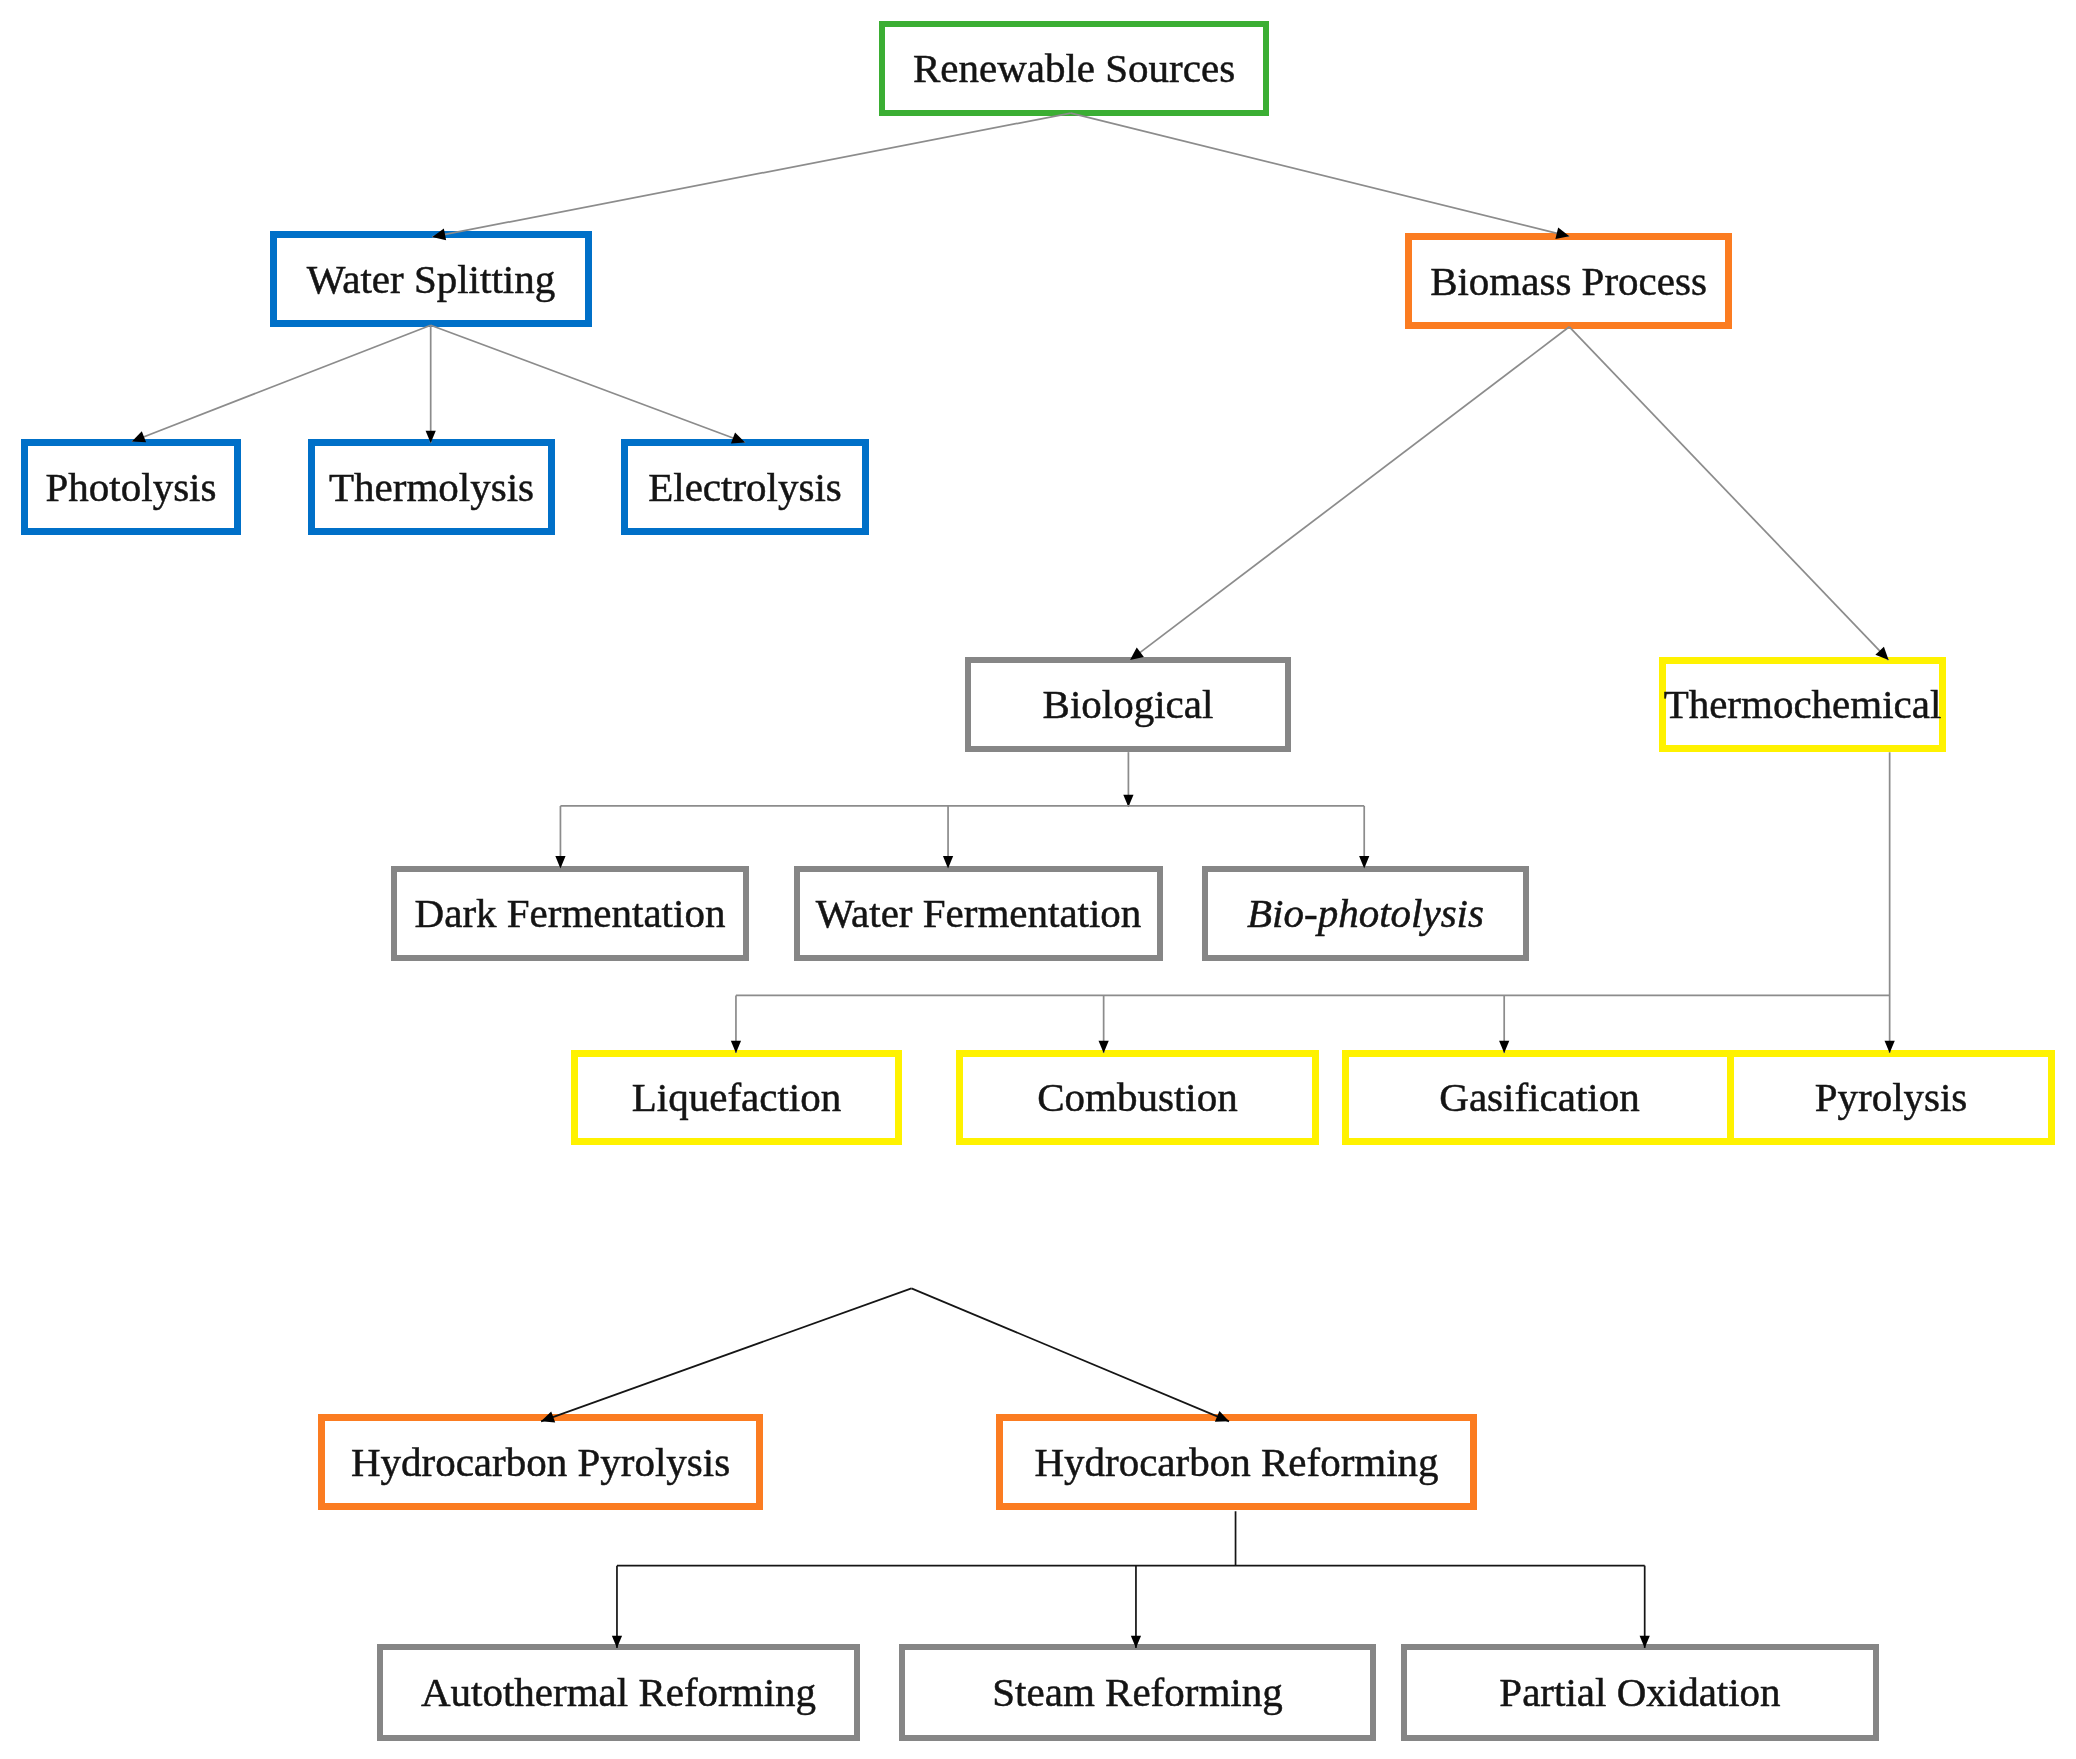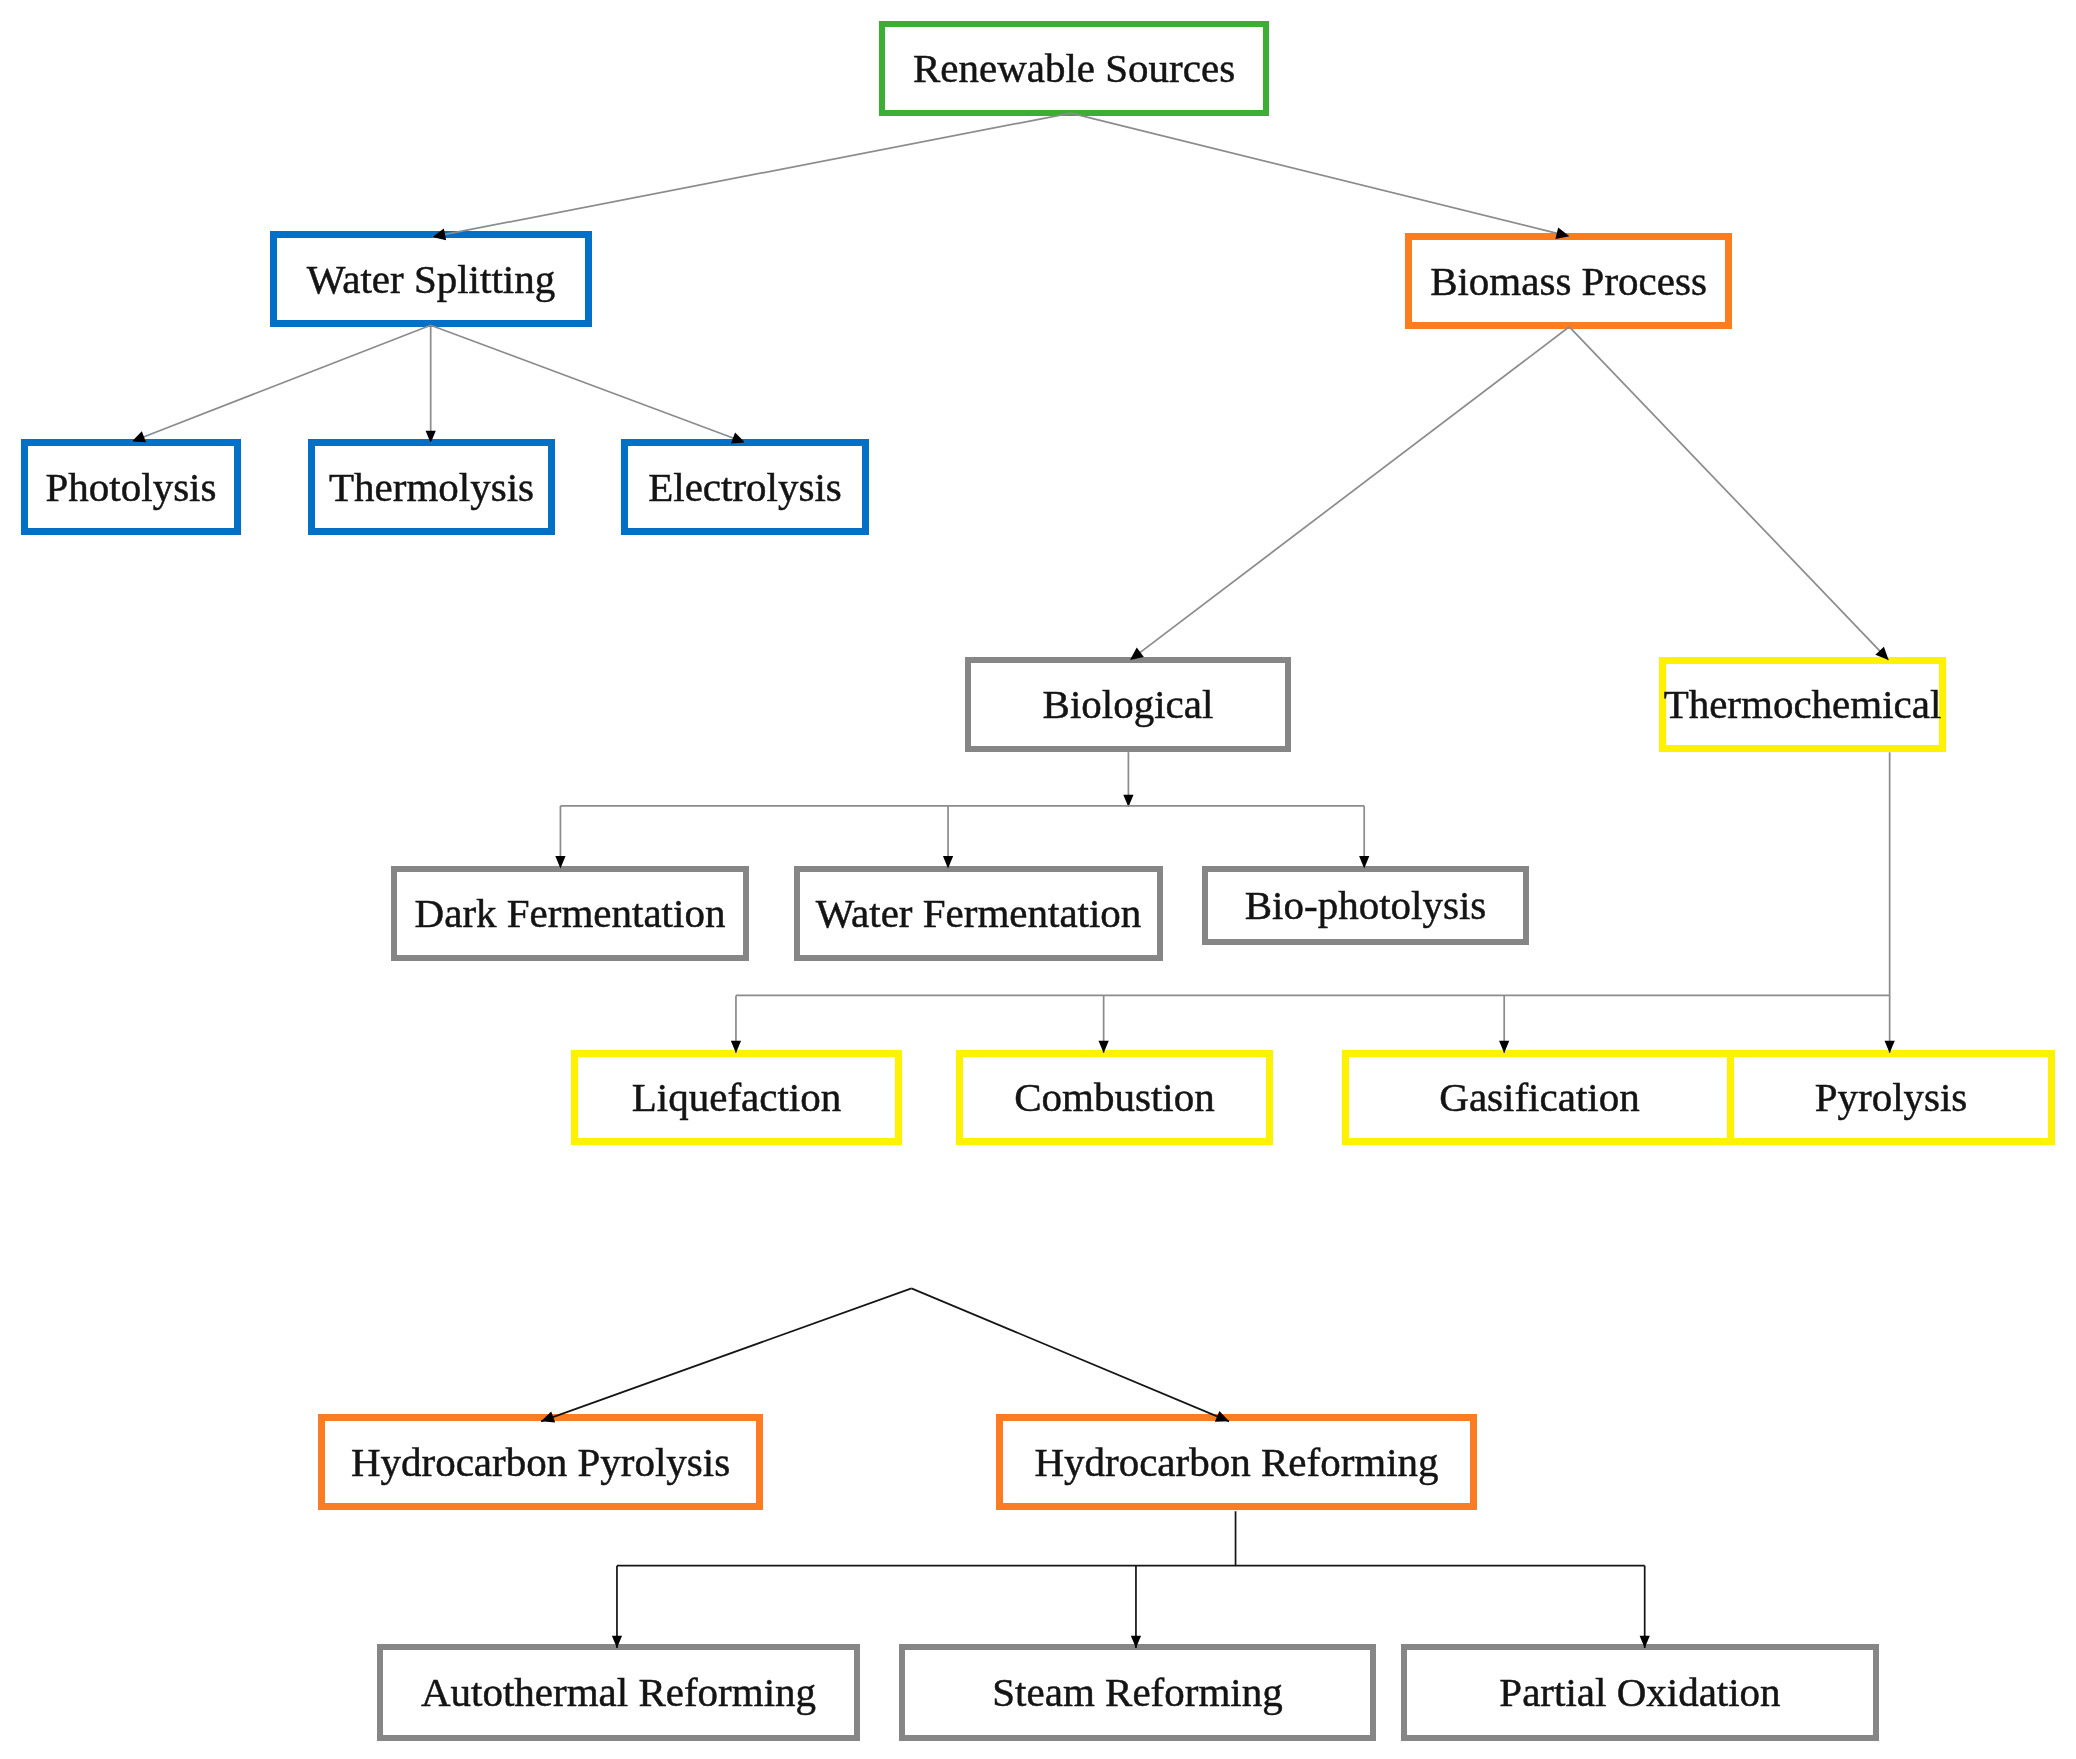--- a/index.html
+++ b/index.html
@@ -51,27 +51,27 @@
     </div>
       <div class="node" style="left: 1659px; top: 657px; width: 287px; height: 95px; border: 7px solid rgb(255, 242, 0);">
       <span class="node-label" style="font-size: 41px; color: rgb(20, 20, 20);">Thermochemical</span>
     </div>
       <div class="node" style="left: 391px; top: 866px; width: 358px; height: 95px; border: 6px solid rgb(134, 134, 134);">
       <span class="node-label" style="font-size: 41px; color: rgb(20, 20, 20);">Dark Fermentation</span>
     </div>
       <div class="node" style="left: 794px; top: 866px; width: 369px; height: 95px; border: 6px solid rgb(134, 134, 134);">
       <span class="node-label" style="font-size: 41px; color: rgb(20, 20, 20);">Water Fermentation</span>
     </div>
-      <div class="node" style="left: 1202px; top: 866px; width: 327px; height: 79px; border: 6px solid rgb(134, 134, 134);">
+      <div class="node" style="left: 1202px; top: 866px; width: 327px; height: 95px; border: 6px solid rgb(134, 134, 134); font-style: italic;">
       <span class="node-label" style="font-size: 41px; color: rgb(20, 20, 20);">Bio-photolysis</span>
     </div>
       <div class="node" style="left: 571px; top: 1050px; width: 331px; height: 95px; border: 7px solid rgb(255, 242, 0);">
       <span class="node-label" style="font-size: 41px; color: rgb(20, 20, 20);">Liquefaction</span>
     </div>
-      <div class="node" style="left: 956px; top: 1050px; width: 317px; height: 95px; border: 7px solid rgb(255, 242, 0);">
+      <div class="node" style="left: 956px; top: 1050px; width: 363px; height: 95px; border: 7px solid rgb(255, 242, 0);">
       <span class="node-label" style="font-size: 41px; color: rgb(20, 20, 20);">Combustion</span>
     </div>
       <div class="node" style="left: 1342px; top: 1050px; width: 395px; height: 95px; border: 7px solid rgb(255, 242, 0);">
       <span class="node-label" style="font-size: 41px; color: rgb(20, 20, 20);">Gasification</span>
     </div>
       <div class="node" style="left: 1727px; top: 1050px; width: 328px; height: 95px; border: 7px solid rgb(255, 242, 0);">
       <span class="node-label" style="font-size: 41px; color: rgb(20, 20, 20);">Pyrolysis</span>
     </div>
       <div class="node" style="left: 318px; top: 1414px; width: 445px; height: 96px; border: 7px solid rgb(251, 124, 33);">
       <span class="node-label" style="font-size: 41px; color: rgb(20, 20, 20);">Hydrocarbon Pyrolysis</span>

